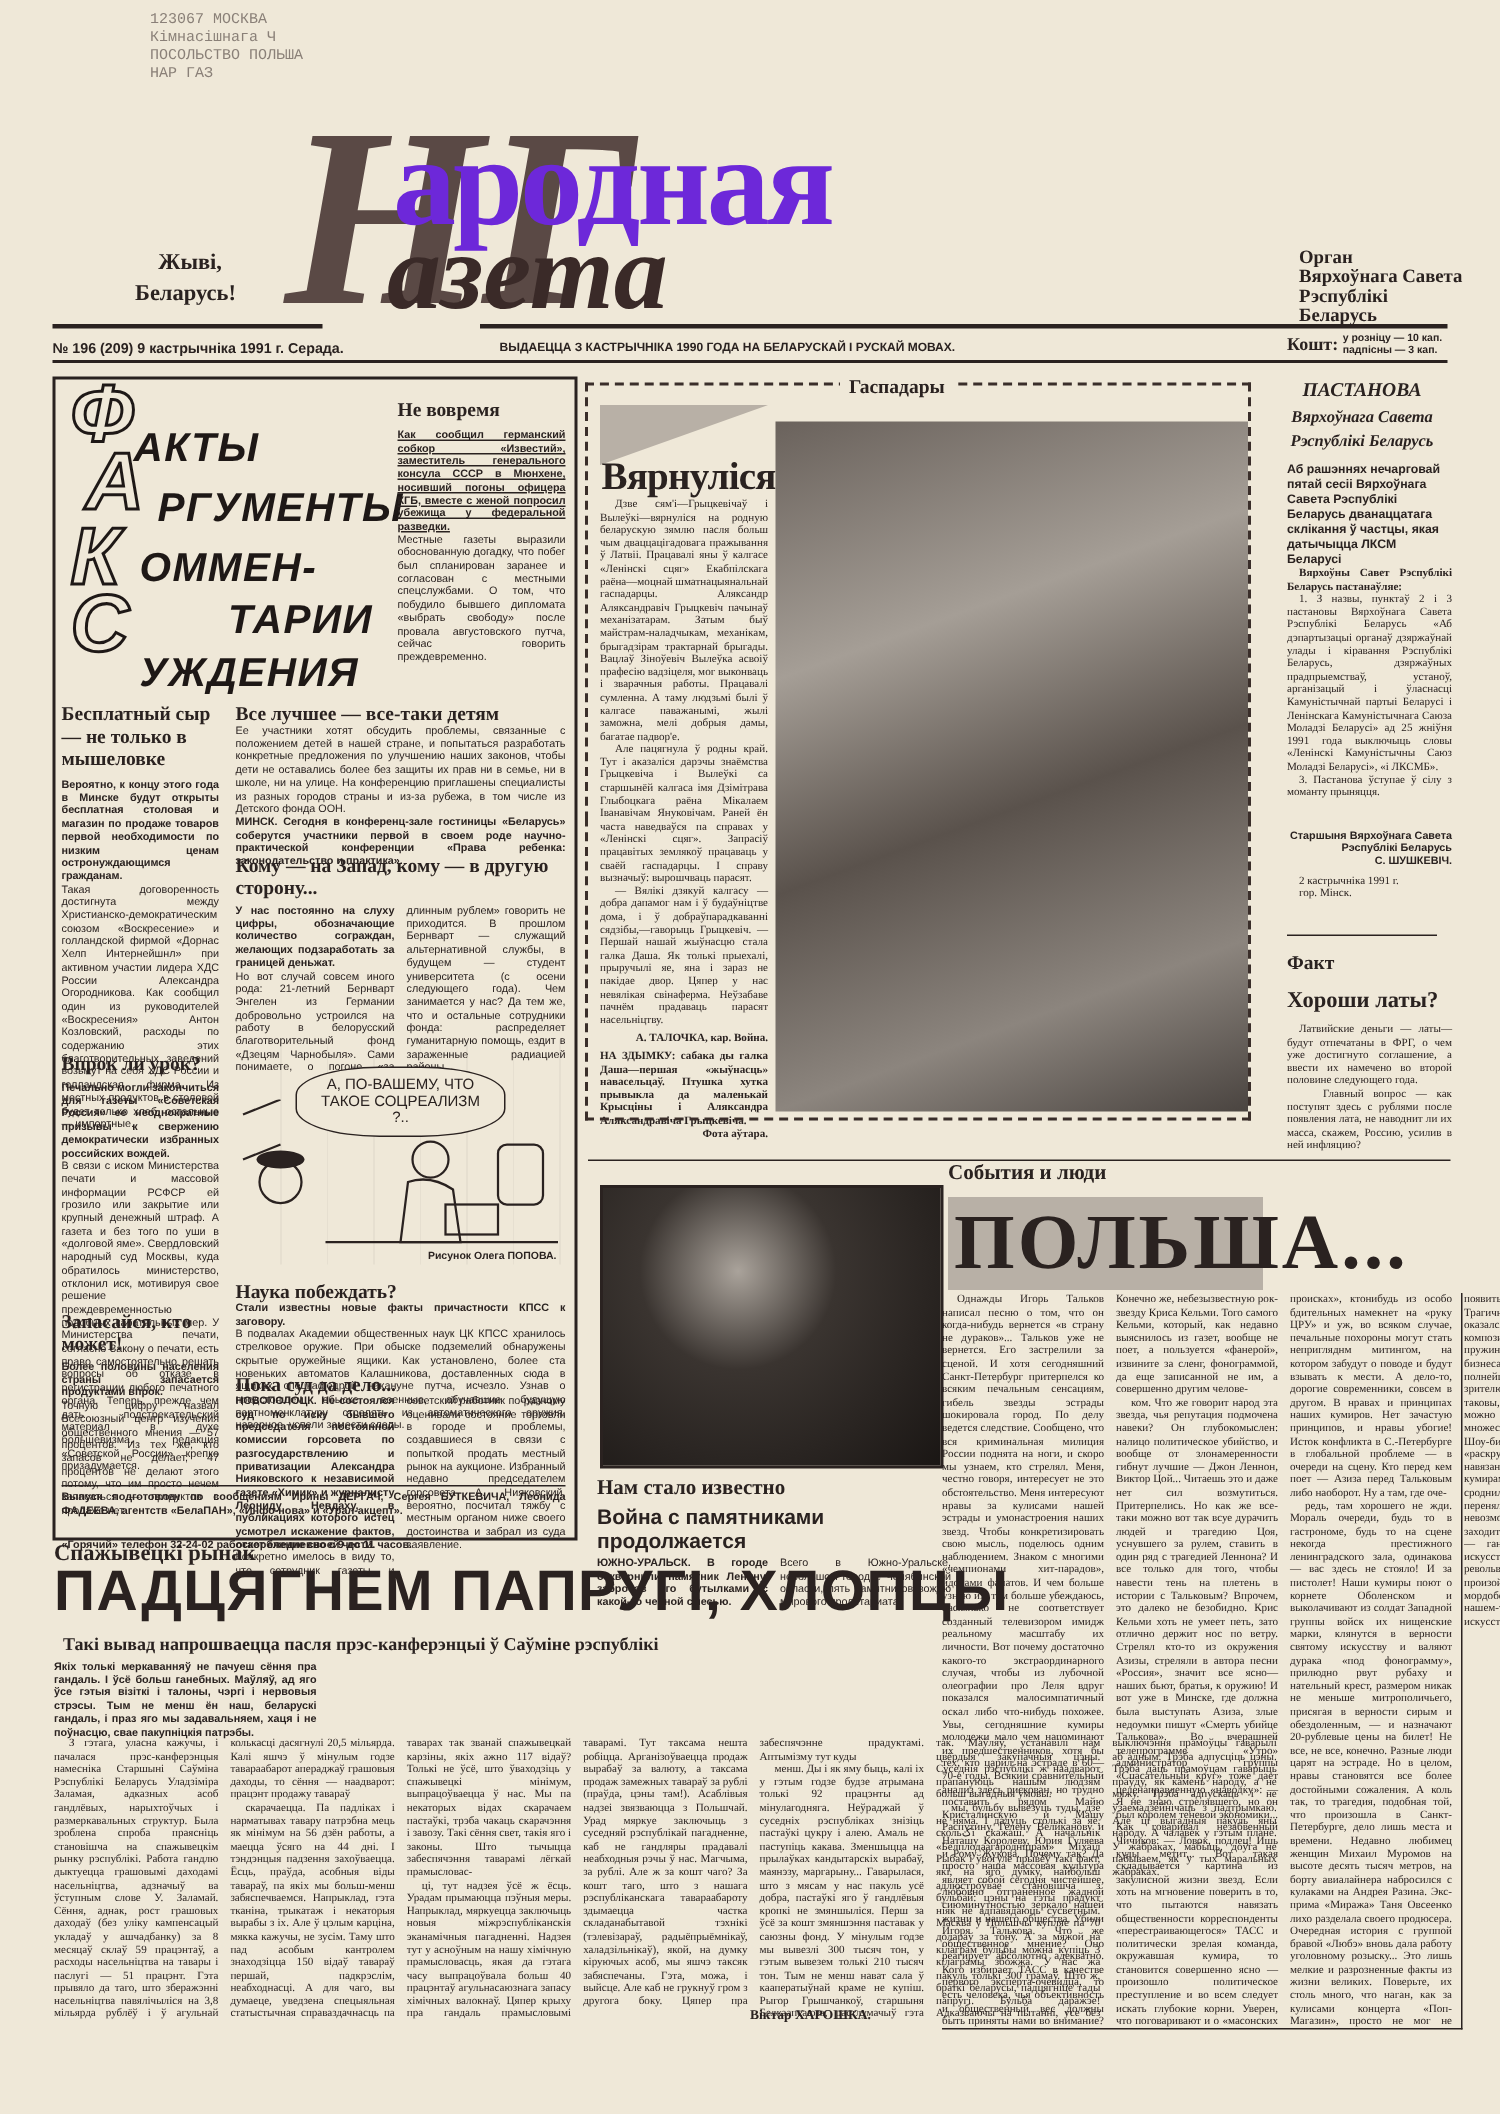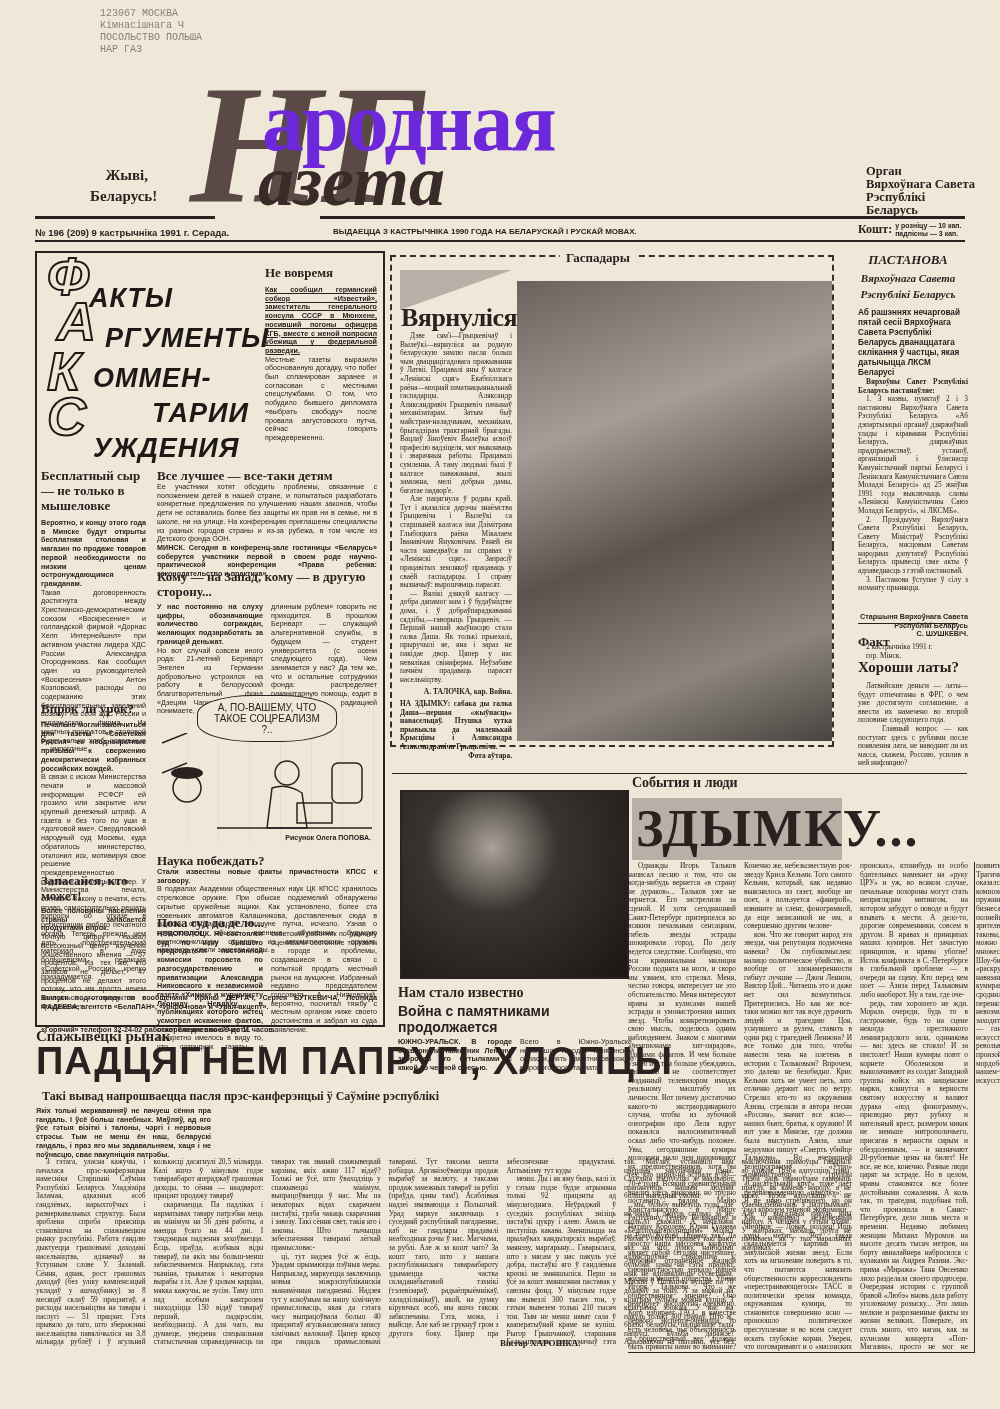--- a/index.html
+++ b/index.html
@@ -104,21 +104,21 @@
     </div>
   </div>
 
   <div class="abs" style="left:4px;top:448px;width:105px;">
     <div class="h">Впрок ли урок?</div>
     <div class="txt b" style="margin-top:5px;">Печально могли закончиться для газеты «Советская Россия» ее неоднократные призывы к свержению демократически избранных российских вождей.</div>
     <div class="txt">В связи с иском Министерства печати и массовой информации РСФСР ей грозило или закрытие или крупный денежный штраф. А газета и без того по уши в «долговой яме». Свердловский народный суд Москвы, куда обратилось министерство, отклонил иск, мотивируя свое решение преждевременностью подобных карательных мер. У Министерства печати, согласно Закону о печати, есть право самостоятельно решать вопросы об отказе в регистрации любого печатного органа. Теперь, прежде чем дать подстрекательский материал в духе большевизма, редакция «Советской России» крепко призадумается.</div>
   </div>
 
   <div class="abs cartoon" style="left:120px;top:440px;width:220px;height:150px;">
-    <div class="abs bubble" style="left:40px;top:2px;width:110px;">А, ПО-ВАШЕМУ, ЧТО ТАКОЕ СОЦРЕАЛИЗМ ?..</div>
+    <div class="abs bubble" style="left:40px;top:18px;width:110px;">А, ПО-ВАШЕМУ, ЧТО ТАКОЕ СОЦРЕАЛИЗМ ?..</div>
     <svg class="abs" style="left:0;top:40px;" width="220" height="100">
       <line x1="5" y1="10" x2="30" y2="0" stroke="#2a2220" stroke-width="1.5"></line>
       <line x1="5" y1="40" x2="30" y2="30" stroke="#2a2220" stroke-width="1.5"></line>
       <circle cx="30" cy="55" r="14" fill="none" stroke="#2a2220" stroke-width="1.5"></circle>
       <ellipse cx="30" cy="40" rx="16" ry="6" fill="#2a2220"></ellipse>
       <circle cx="130" cy="40" r="12" fill="none" stroke="#2a2220" stroke-width="1.5"></circle>
       <path d="M115 55 Q130 50 145 60 L150 95 L110 95 Z" fill="none" stroke="#2a2220" stroke-width="1.5"></path>
       <rect x="140" y="70" width="35" height="20" fill="none" stroke="#2a2220" stroke-width="1.5"></rect>
       <rect x="175" y="30" width="30" height="40" rx="6" fill="none" stroke="#2a2220" stroke-width="1.5"></rect>
       <line x1="60" y1="95" x2="215" y2="95" stroke="#2a2220" stroke-width="1.5"></line>
@@ -168,21 +168,20 @@
 
 <div class="abs" style="left:848px;top:252px;width:120px;text-align:center;">
   <div style="font-style:italic;font-weight:bold;font-size:13px;text-align:center;">ПАСТАНОВА</div>
   <div style="font-style:italic;font-weight:bold;font-size:11px;margin-top:4px;">Вярхоўнага Савета</div>
   <div style="font-style:italic;font-weight:bold;font-size:11px;margin-top:4px;">Рэспублікі Беларусь</div>
 </div>
 <div class="abs" style="left:858px;top:308px;width:110px;">
   <div class="txt b" style="font-size:8.2px;line-height:10px;text-align:left;">Аб рашэннях нечарговай пятай сесіі Вярхоўнага Савета Рэспублікі Беларусь дванаццатага склікання ў частцы, якая датычыцца ЛКСМ Беларусі</div>
   <div class="serif" style="text-indent:8px;font-weight:bold;">Вярхоўны Савет Рэспублікі Беларусь пастанаўляе:</div>
   <div class="serif" style="text-indent:8px;">1. З назвы, пунктаў 2 і 3 пастановы Вярхоўнага Савета Рэспублікі Беларусь «Аб дэпартызацыі органаў дзяржаўнай улады і кіравання Рэспублікі Беларусь, дзяржаўных прадпрыемстваў, устаноў, арганізацый і ўласнасці Камуністычнай партыі Беларусі і Ленінскага Камуністычнага Саюза Моладзі Беларусі» ад 25 жніўня 1991 года выключыць словы «Ленінскі Камуністычны Саюз Моладзі Беларусі», «і ЛКСМБ».</div>
-  <div class="serif" style="text-indent:8px;">2. Прэзідыуму Вярхоўнага Савета Рэспублікі Беларусь, Савету Міністраў Рэспублікі Беларусь, мясцовым Саветам народных дэпутатаў Рэспублікі Беларусь прывесці свае акты ў адпаведнасць з гэтай пастановай.</div>
   <div class="serif" style="text-indent:8px;">3. Пастанова ўступае ў сілу з моманту прыняцця.</div>
   <div class="txt b" style="margin-top:20px;text-align:right;">Старшыня Вярхоўнага Савета Рэспублікі Беларусь</div>
   <div class="txt b" style="text-align:right;">С. ШУШКЕВІЧ.</div>
   <div class="serif" style="margin-top:4px;padding-left:8px;">2 кастрычніка 1991 г.</div>
   <div class="serif" style="padding-left:8px;">гор. Мінск.</div>
 </div>
 <div class="abs" style="left:858px;top:623px;width:100px;border-top:1px solid #2a2220;"></div>
 
 <div class="abs" style="left:858px;top:634px;width:110px;">
   <div class="h" style="font-size:13px;">Факт</div>
@@ -198,21 +197,21 @@
   <div style="font-family:'Liberation Sans',sans-serif;font-weight:bold;font-size:14px;margin-top:3px;">Война с памятниками продолжается</div>
   <div class="cols" style="column-count:2;margin-top:3px;">
     <div class="txt b">ЮЖНО-УРАЛЬСК. В городе осквернили памятник Ленину, забросав его бутылками с какой-то черной смесью.</div>
     <div class="txt">Всего в Южно-Уральске, небольшом городке Челябинской области, пять памятников вождю мирового пролетариата.</div>
   </div>
 </div>
 <div class="abs" style="left:632px;top:775px;width:333px;">
   <div class="h" style="font-size:14px;">События и люди</div>
 </div>
 <div class="abs grey" style="left:632px;top:798px;width:210px;height:62px;"></div>
-<div class="abs kumiry" style="left:636px;top:803px;">ЗДЫМКУ...</div>
+<div class="abs kumiry" style="left:636px;top:803px;">ПОЛЬША...</div>
 <div class="abs" style="left:628px;top:862px;width:340px;height:490px;column-count:3;column-gap:8px;border-right:1.5px solid #2a2220;border-bottom:1.5px solid #2a2220;padding-right:6px;">
   <div class="serif" style="text-indent:10px;">Однажды Игорь Тальков написал песню о том, что он когда-нибудь вернется «в страну не дураков»... Тальков уже не вернется. Его застрелили за сценой. И хотя сегодняшний Санкт-Петербург притерпелся ко всяким печальным сенсациям, гибель звезды эстрады шокировала город. По делу ведется следствие. Сообщено, что вся криминальная милиция России поднята на ноги, и скоро мы узнаем, кто стрелял. Меня, честно говоря, интересует не это обстоятельство. Меня интересуют нравы за кулисами нашей эстрады и умонастроения наших звезд. Чтобы конкретизировать свою мысль, поделюсь одним наблюдением. Знаком с многими «чемпионами хит-парадов», идолами фанатов. И чем больше узнаю их, тем больше убеждаюсь, насколько не соответствует созданный телевизором имидж реальному масштабу их личности. Вот почему достаточно какого-то экстраординарного случая, чтобы из лубочной олеографии про Леля вдруг показался малосимпатичный оскал либо что-нибудь похожее. Увы, сегодняшние кумиры молодежи мало чем напоминают их предшественников, хотя бы тех, кто царил на эстраде в 60—70-е годы. Всякий сравнительный анализ здесь рискован, но трудно поставить рядом Майю Кристалинскую и Машу Распутину, Гелену Великанову и Наташу Королеву, Юрия Гуляева и Рому Жукова. Почему так? Да просто наша массовая культура являет собой сегодня чистейшее, любовно отграненное жадной сиюминутностью зеркало нашей жизни и нашего общества. Убили Игоря Талькова. Что же общественное мнение? Оно реагирует абсолютно адекватно. Кого избирает ТАСС в качестве первого эксперта-очевидца, то есть человека, чья объективность и общественный вес должны быть приняты нами во внимание? Конечно же, небезызвестную рок-звезду Криса Кельми. Того самого Кельми, который, как недавно выяснилось из газет, вообще не поет, а пользуется «фанерой», извините за сленг, фонограммой, да еще записанной не им, а совершенно другим челове-</div>
   <div class="serif" style="text-indent:10px;">ком. Что же говорит народ эта звезда, чья репутация подмочена навеки? Он глубокомыслен: налицо политическое убийство, и вообще от злонамеренности гибнут лучшие — Джон Леннон, Виктор Цой... Читаешь это и даже нет сил возмутиться. Притерпелись. Но как же все-таки можно вот так всуе дурачить людей и трагедию Цоя, уснувшего за рулем, ставить в один ряд с трагедией Леннона? И все только для того, чтобы навести тень на плетень в истории с Тальковым? Впрочем, это далеко не безобидно. Крис Кельми хоть не умеет петь, зато отлично держит нос по ветру. Стрелял кто-то из окружения Азизы, стреляли в автора песни «Россия», значит все ясно— наших бьют, братья, к оружию! И вот уже в Минске, где должна была выступать Азиза, злые недоумки пишут «Смерть убийце Талькова». Во вчерашней телепрограмме «Утро» администратор группы «Спасательный круг» тоже дает целенаправленную «наводку»: — Я не знаю стрелявшего, но он был королем теневой экономики... Как говаривал незабвенный Чичиков: — Ловок, подлец! Ишь куды метит... Вот такая складывается картина из закулисной жизни звезд. Если хоть на мгновение поверить в то, что пытаются навязать общественности корреспонденты «перестраивающегося» ТАСС и политически зрелая команда, окружавшая кумира, то становится совершенно ясно — произошло политическое преступление и во всем следует искать глубокие корни. Уверен, что поговаривают и о «масонских происках», ктонибудь из особо бдительных намекнет на «руку ЦРУ» и уж, во всяком случае, печальные похороны могут стать непригляднм митингом, на котором забудут о поводе и будут взывать к мести. А дело-то, дорогие современники, совсем в другом. В нравах и принципах наших кумиров. Нет зачастую принципов, и нравы убогие! Исток конфликта в С.-Петербурге в глобальной проблеме — в очереди на сцену. Кто перед кем поет — Азиза перед Тальковым либо наоборот. Ну а там, где оче-</div>
   <div class="serif" style="text-indent:10px;">редь, там хорошего не жди. Мораль очереди, будь то в гастрономе, будь то на сцене некогда престижного ленинградского зала, одинакова — вас здесь не стояло! И за пистолет! Наши кумиры поют о корнете Оболенском и выколачивают из солдат Западной группы войск их нищенские марки, клянутся в верности святому искусству и валяют дурака «под фонограмму», прилюдно рвут рубаху и нательный крест, размером никак не меньше митрополичьего, присягая в верности сирым и обездоленным, — и назначают 20-рублевые цены на билет! Не все, не все, конечно. Разные люди царят на эстраде. Но в целом, нравы становятся все более достойными сожаления. А коль так, то трагедия, подобная той, что произошла в Санкт-Петербурге, дело лишь места и времени. Недавно любимец женщин Михаил Муромов на высоте десять тысяч метров, на борту авиалайнера набросился с кулаками на Андрея Разина. Экс-прима «Миража» Таня Овсеенко лихо разделала своего продюсера. Очередная история с группой бравой «Любэ» вновь дала работу уголовному розыску... Это лишь мелкие и разрозненные факты из жизни великих. Поверьте, их столь много, что наган, как за кулисами концерта «Поп-Магазин», просто не мог не появиться и не выстрелить. Трагично, что на этот раз жертвой оказался талантливый певец и композитор. Но внутренние пружины и дух нашего шоу-бизнеса с его нахрапистостью, полнейшим неуважением к зрителю, погоне за чистоганом таковы, что вполне вероятно можно ожидать великое множество аналогичных фактов. Шоу-бизнес, со своими «раскрученными» звездами и навязанными голубым экраном кумирами сегодня так тесно сроднился с мафией и столько перенял от нее, что совершенно невозможно определить, кто заходит в гримуборную к артисту — гангстер или коллега по искусству, несет он цветы либо револьвер в букете, что произойдет — поцелуй ли, мордобой?.. Все смешалось в нашем-так называемом храме искусств. Грустно это...</div>
   <div class="serif" style="text-align:right;font-weight:bold;font-size:9px;">Павел ЯКУБОВИЧ.</div>
 </div>
 
 <div class="abs h" style="left:36px;top:1029px;font-size:15px;">Спажывецкі рынак</div>
 <div class="abs pads" style="left:36px;top:1040px;">ПАДЦЯГНЕМ ПАПРУГІ, ХЛОПЦЫ</div>
 <div class="abs" style="left:42px;top:1089px;font-weight:bold;font-size:12px;">Такі вывад напрошваецца пасля прэс-канферэнцыі ў Саўміне рэспублікі</div>

